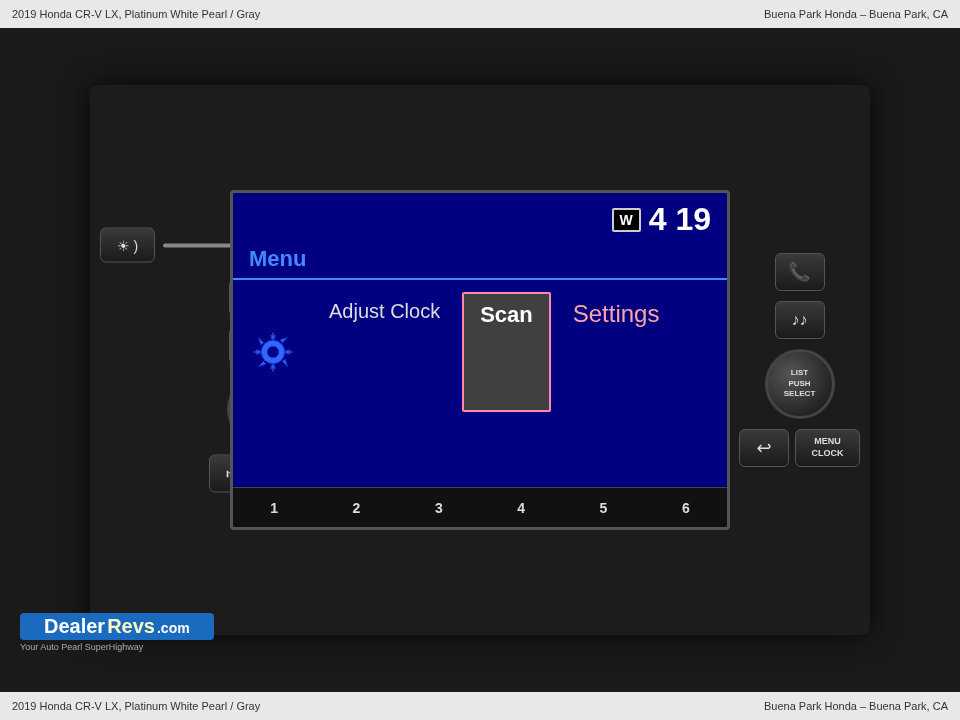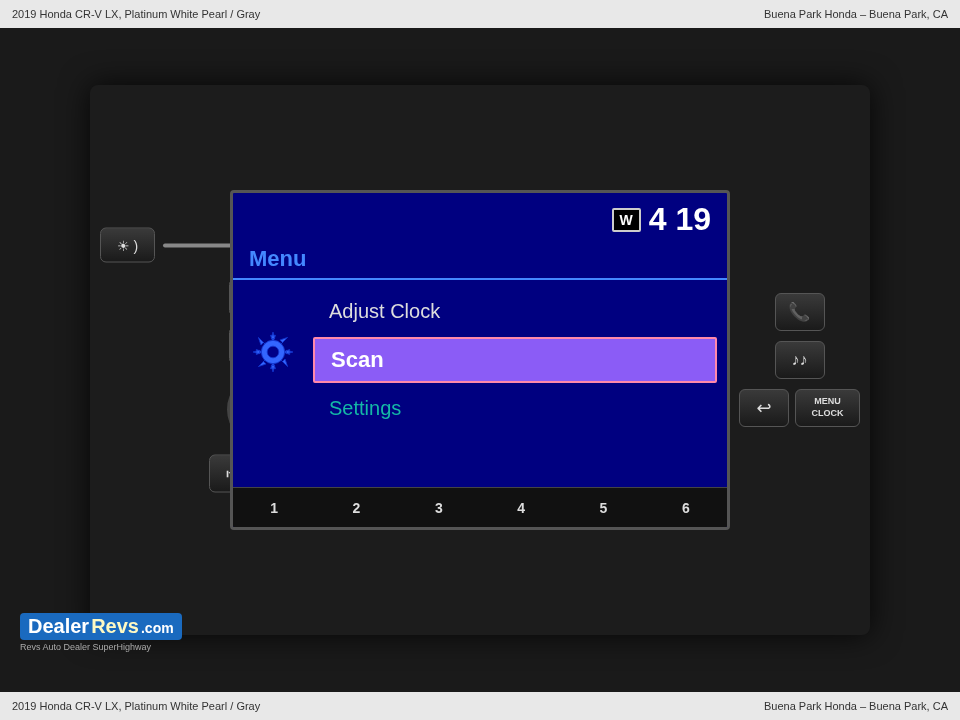--- a/index.html
+++ b/index.html
@@ -145,32 +145,32 @@
       justify-content: center;
       flex-shrink: 0;
     }
     .gear-icon-svg {
       width: 50px;
       height: 50px;
     }
     .menu-items-list {
       flex: 1;
       display: flex;
-      flex-direction: column;
+      flex-direction: row;
       gap: 6px;
     }
     .menu-item {
       padding: 8px 16px;
       font-size: 22px;
       color: #fff;
       border-radius: 2px;
       cursor: pointer;
     }
     .menu-item.active {
-      background: #8b5cf6;
+      background: #404040;
       border: 2px solid #ff88aa;
       color: #fff;
       padding-left: 16px;
     }
 
     
     .presets-bar {
       position: absolute;
       bottom: 0; left: 0; right: 0;
       height: 40px;
@@ -339,21 +339,21 @@
       left: 20px;
       display: flex;
       flex-direction: column;
       align-items: flex-start;
     }
     .watermark-logo {
       font-size: 20px;
       font-weight: 900;
       color: #fff;
       background: #1a6abf;
-      padding: 2px 8px;
+      padding: 2px 24px;
       border-radius: 4px;
       display: flex;
       align-items: baseline;
       gap: 2px;
     }
     .watermark-logo .revs {
       color: #fef9c3;
     }
     .watermark-logo .com {
       color: #fff;
@@ -437,21 +437,21 @@
               <polygon points="47.5,47.5 41.5,41.5 44.5,38.5" fill="#3366ff"></polygon>
               <polygon points="12.5,47.5 18.5,41.5 21.5,44.5" fill="#3366ff"></polygon>
               <polygon points="47.5,12.5 41.5,18.5 38.5,15.5" fill="#3366ff"></polygon>
             </g>
           </svg>
         </div>
 
         <div class="menu-items-list">
           <div class="menu-item" style="color:#ddd; font-size:20px;">Adjust Clock</div>
           <div class="menu-item active" style="font-size:22px; font-weight:bold;">Scan</div>
-          <div class="menu-item" style="color:#14b8a6; font-size:20px;">Settings</div>
+          <div class="menu-item" style="color:#fca5a5; font-size:24px;">Settings</div>
         </div>
       </div>
 
       <div class="presets-bar">
         <div class="preset-btn">1</div>
         <div class="preset-btn">2</div>
         <div class="preset-btn">3</div>
         <div class="preset-btn">4</div>
         <div class="preset-btn">5</div>
         <div class="preset-btn">6</div>
@@ -461,40 +461,45 @@
     <div class="right-controls">
 
       <div class="ctrl-btn-small">
         <span>📞</span>
       </div>
 
       <div class="ctrl-btn-small">
         <span style="font-size:16px;">♪♪</span>
       </div>
 
+      <div class="list-knob">
+        <span style="white-space:pre; font-size:8px; text-align:center; line-height:1.3;">LIST
+PUSH
+SELECT</span>
+      </div>
 
       <div style="display:flex; gap:6px;">
         <div class="back-btn">
           <span>↩</span>
         </div>
         <div class="menu-clock-btn">
           <span style="white-space:pre; line-height:1.3;">MENU
 CLOCK</span>
         </div>
       </div>
     </div>
 
   </div>
 
   <div class="watermark">
     <div class="watermark-logo">
       <span>Dealer</span>
       <span class="revs">Revs</span>
       <span class="com">.com</span>
     </div>
-    <div class="watermark-sub">Revs Auto Dealer SuperHighway</div>
+    <div class="watermark-sub">Your Auto Pearl SuperHighway</div>
   </div>
 </div>
 
 <div class="bottom-bar">
   <span>2019 Honda CR-V LX,   Platinum White Pearl / Gray</span>
   <span>Buena Park Honda – Buena Park, CA</span>
 </div>
 
 </body></html>

